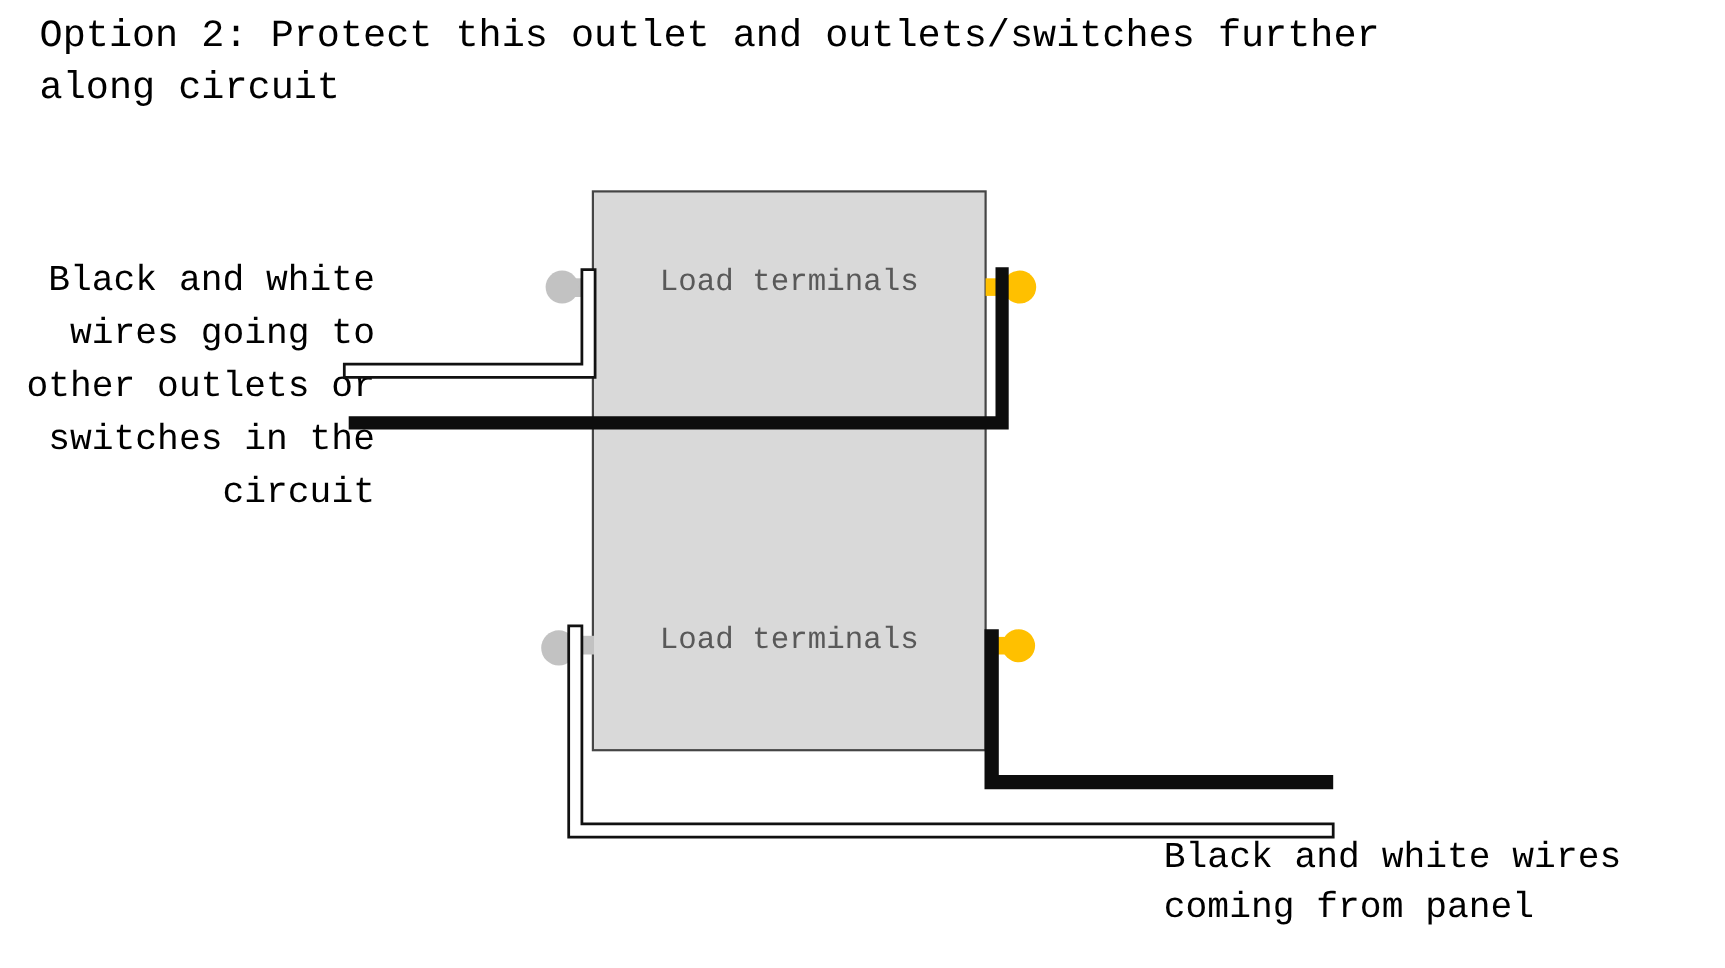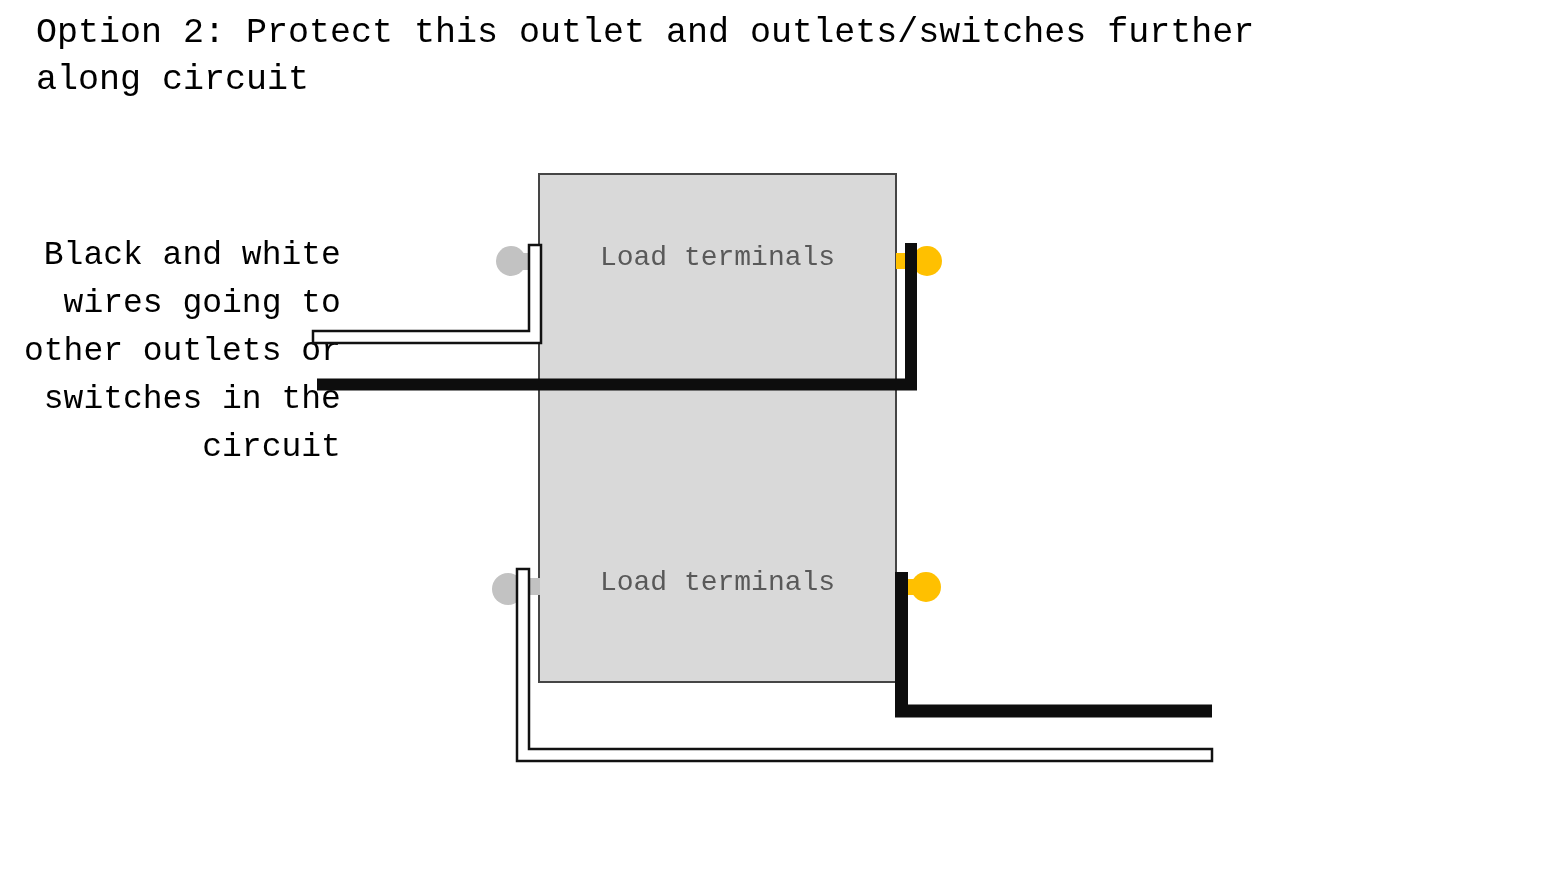--- a/index.html
+++ b/index.html
@@ -63,20 +63,22 @@
 
   <div class="label title">Option 2: Protect this outlet and outlets/switches further
 along circuit</div>
 
   <div class="label left-note">Black and white
 wires going to
 other outlets or
 switches in the
 circuit</div>
 
+  <div class="label panel-note">Black and white wires
+coming from panel</div>
 
   <svg class="diagram" width="1568" height="880" viewBox="0 0 1568 880">
 
     <rect x="539" y="174" width="357" height="508" stroke-width="2" fill="#d9d9d9" stroke="#454545"></rect>
 
     <g>
       <rect x="511" y="253" width="29" height="17" fill="#c2c2c2"></rect>
       <circle cx="511" cy="261" r="15" fill="#c2c2c2"></circle>
     </g>
 

